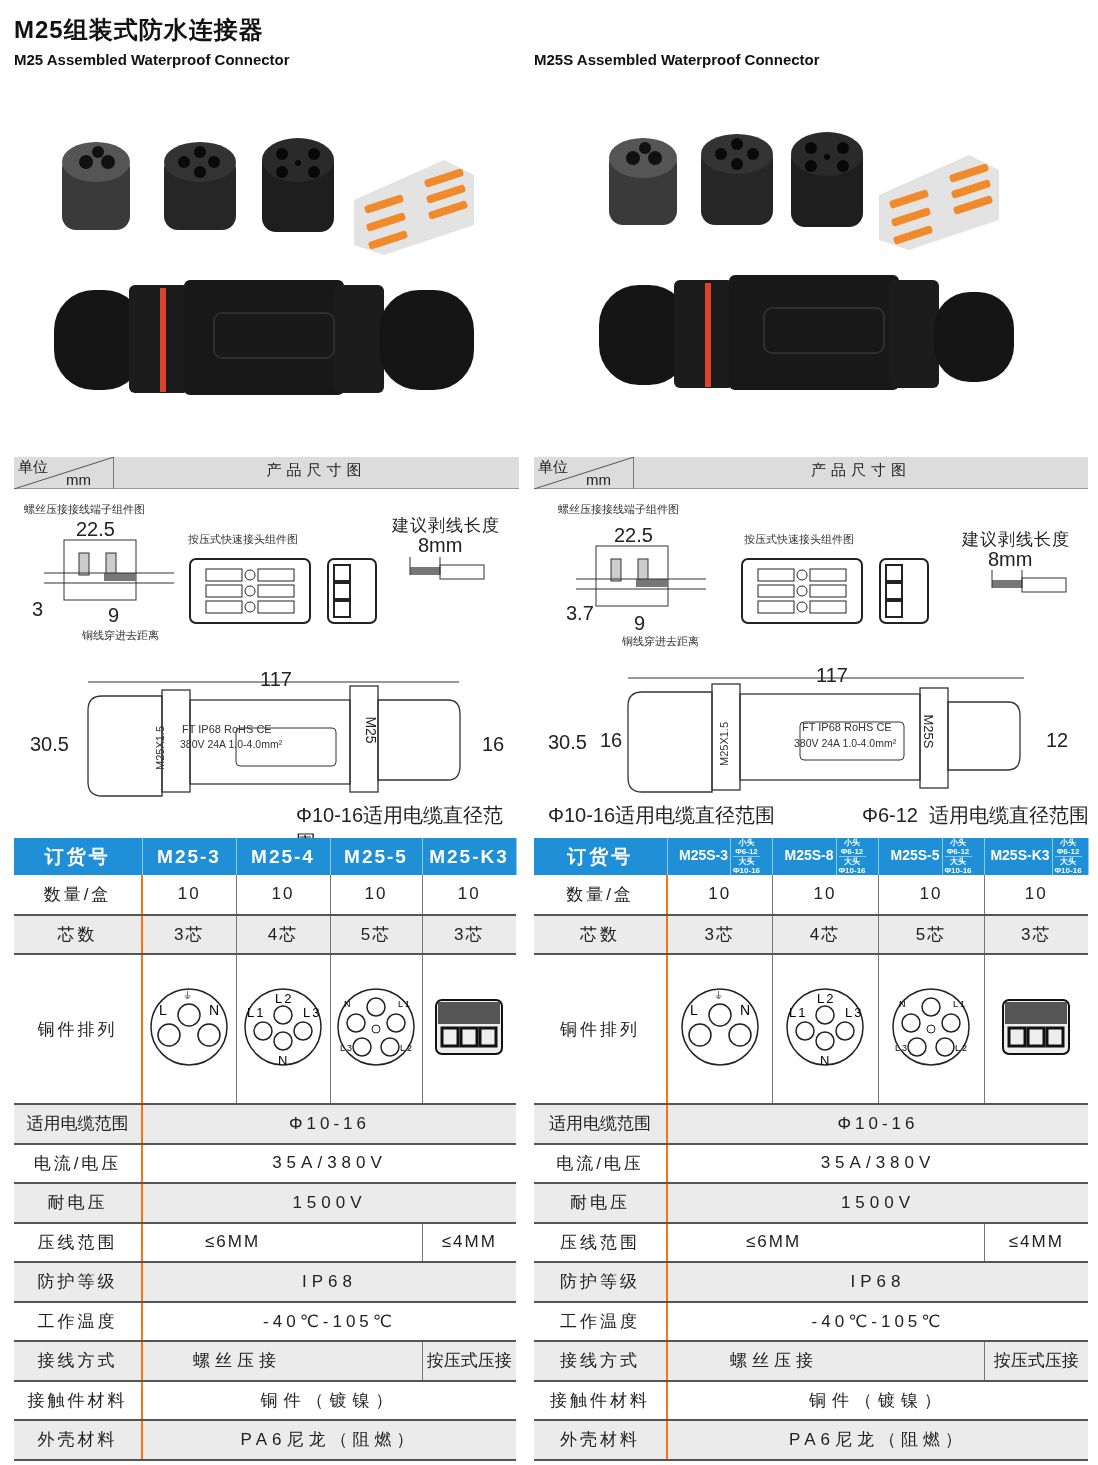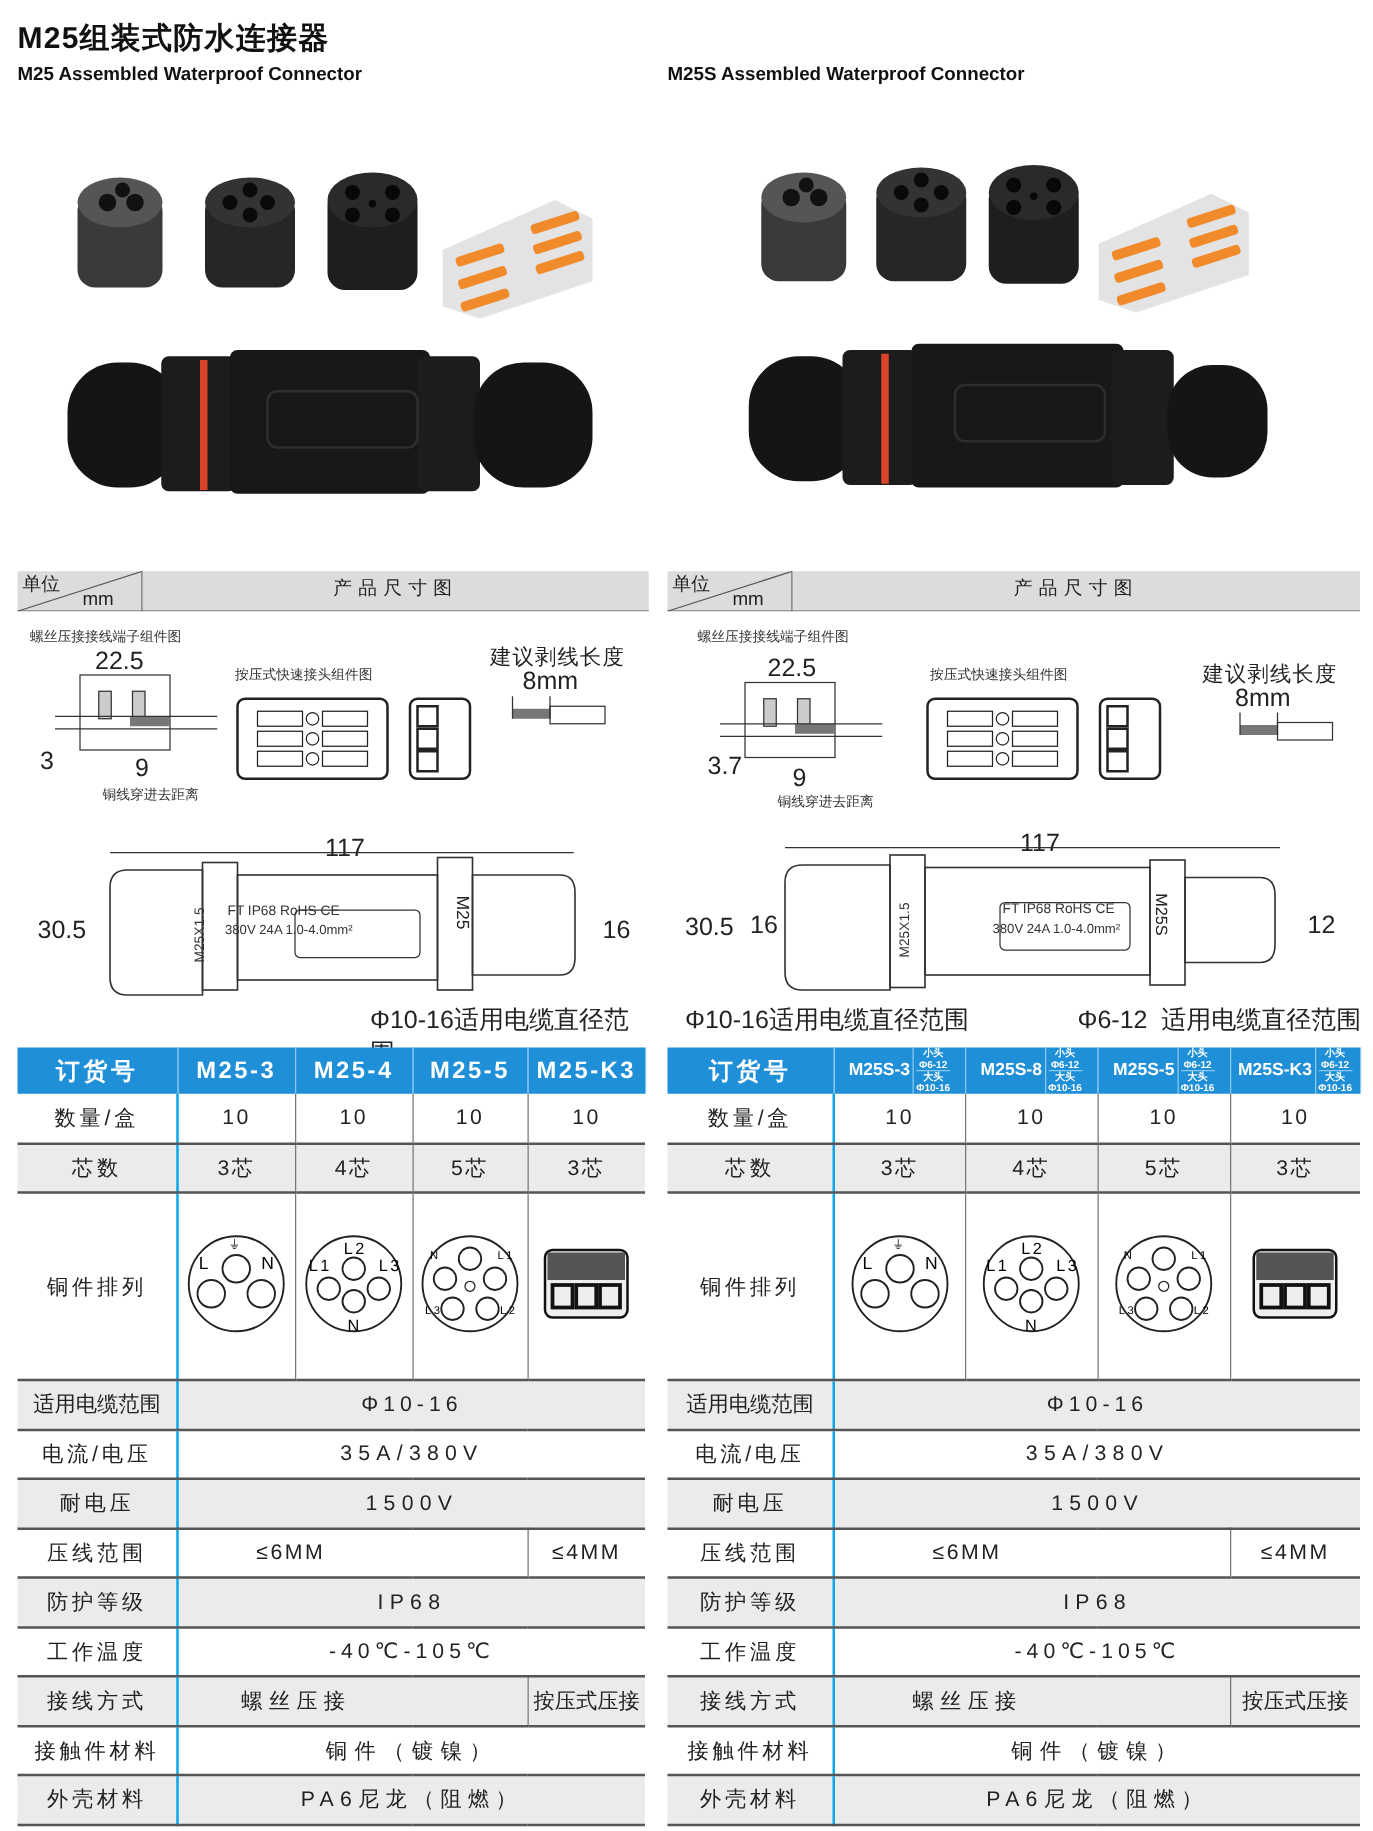--- a/index.html
+++ b/index.html
@@ -14,21 +14,21 @@
 .unit-box{position:absolute;left:0;top:0;width:100px;height:32px;border-right:1px solid #777}
 .unit-a{position:absolute;left:4px;top:1px;font-size:15px}
 .unit-b{position:absolute;left:52px;top:14px;font-size:15px}
 .unit-diag{position:absolute;left:0;top:0;width:100px;height:32px}
 .section-title{position:absolute;left:100px;right:0;top:4px;text-align:center;font-size:15px;font-weight:normal;letter-spacing:5px}
 .dim-label{position:absolute;font-size:11px;color:#333}
 .dim-big{position:absolute;font-size:20px;color:#222}
 .drawing{position:absolute}
 table.spec{position:absolute;top:838px;left:0;border-collapse:collapse;table-layout:fixed}
 table.spec td{border-bottom:2px solid #555;text-align:center;font-size:17px;height:39.5px;letter-spacing:2px}
-table.spec td.lbl{border-right:2px solid #0ea5e9;letter-spacing:3px}
+table.spec td.lbl{border-right:2px solid #f97316;letter-spacing:3px}
 table.spec tr.hdr td{background:#1f8fd8;color:#fff;font-weight:bold;height:37px;border-right:1px solid #8cc8ef;border-bottom:none;font-size:19px}
 table.spec tr.gray td{background:#ebebeb}
 table.spec tr.pin td{height:150px}
 table.spec td.vsep{border-right:1px solid #777}
 .sub-hdr{display:inline-block;vertical-align:middle;font-size:8px;line-height:9px;border-left:1px solid #8cc8ef;padding-left:2px;margin-left:2px;letter-spacing:0}
 .sub-hdr span{display:block}
 .sub-hdr .bot{border-top:1px solid #8cc8ef}
 </style>
 </head>
 <body>

